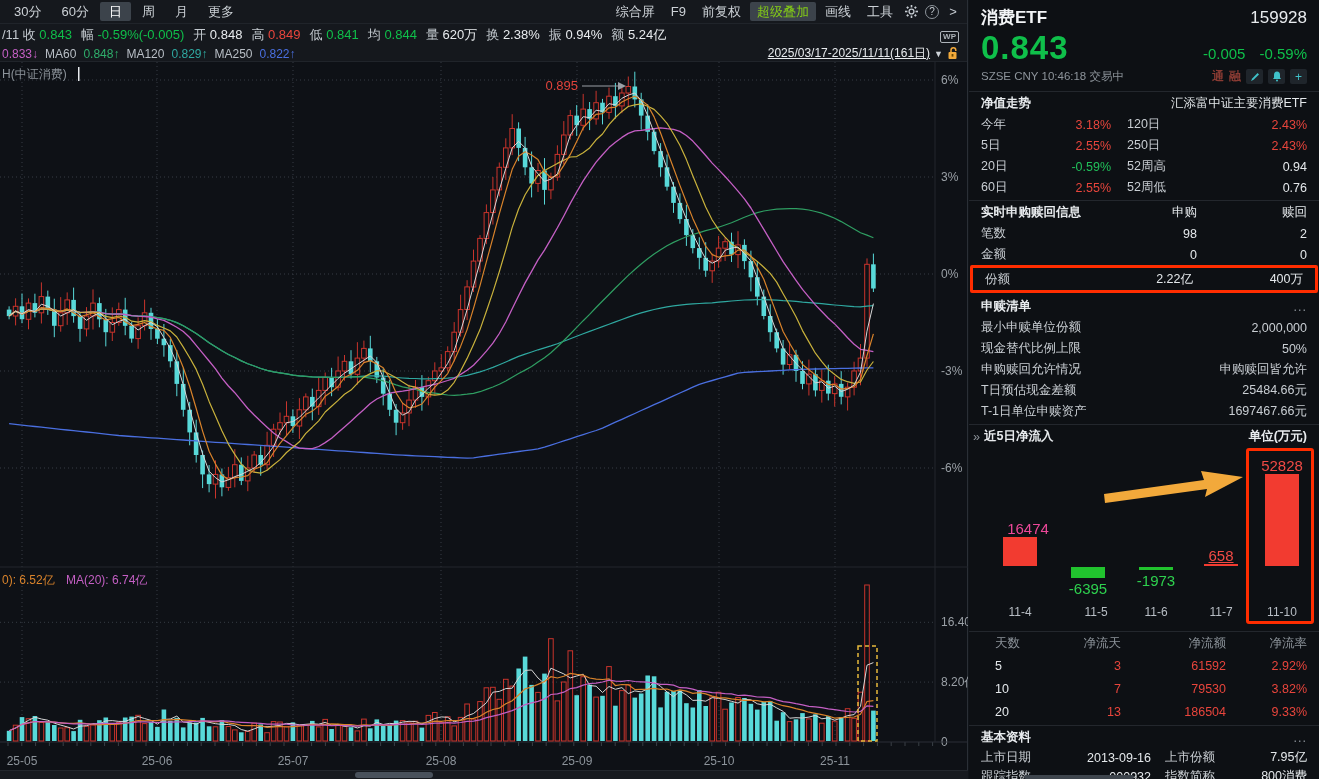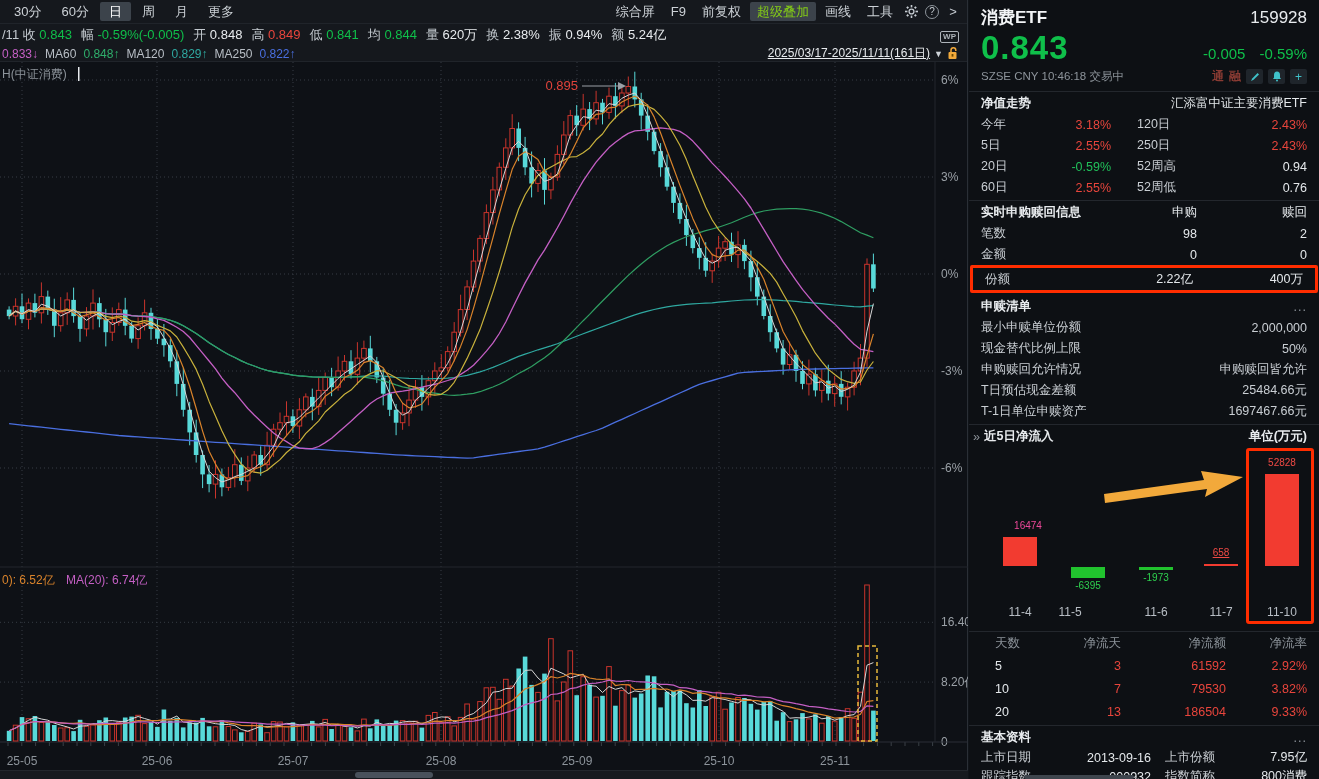--- a/index.html
+++ b/index.html
@@ -44,29 +44,29 @@
   #q-line2{display:flex;align-items:baseline;margin-top:0px;}
   #q-price{font-size:33px;font-weight:bold;color:#0fbf4a;letter-spacing:1px;}
   #q-chg{margin-left:auto;font-size:15px;color:#0fbf4a;}
   #q-chg span{margin-left:14px;}
   #q-line3{display:flex;align-items:center;margin-top:1px;font-size:11.5px;color:#8d949b;padding-bottom:4px;}
   #q-icons{margin-left:auto;display:flex;align-items:center;gap:5px;}
   .badge-cn{color:#8a3b33;font-weight:bold;font-size:12px;}
   .tealbtn{width:17px;height:15px;background:#1f252b;border-radius:2px;display:inline-flex;align-items:center;justify-content:center;color:#3fc1c9;font-size:12px;line-height:1;}
   .nav-l1{width:58px;color:#c9ced3;}
   .nav-v1{width:72px;text-align:right;}
-  .nav-l2{margin-left:26px;color:#c9ced3;flex:1;}
+  .nav-l2{margin-left:16px;color:#c9ced3;flex:1;}
   .nav-v2{text-align:right;}
   .pr-val1{flex:1;text-align:right;color:#e4e8eb;}
   .pr-val2{width:110px;text-align:right;color:#e4e8eb;}
   #share-row-wrap{border:3px solid #ff2d00;border-radius:2px;margin:0 1px;}
   #share-row-wrap .p-row{height:22px;}
   #flow-chart{position:relative;width:350px;height:182px;}
   .fbar{position:absolute;}
-  .flabel{position:absolute;font-size:10px;width:70px;text-align:center;}
+  .flabel{position:absolute;font-size:15px;width:70px;text-align:center;}
   .fdate{position:absolute;top:158px;width:70px;text-align:center;color:#b8bec5;font-size:12px;}
   #flow-box{position:absolute;left:277px;top:1px;width:68px;height:176px;border:3px solid #ff2d00;border-radius:3px;}
   #flow-table .hdr{color:#8d949b;}
   .ft-c1{width:60px;padding-left:14px;}
   .ft-c2{width:80px;text-align:right;}
   .ft-c3{width:105px;text-align:right;}
   .ft-c4{flex:1;text-align:right;}
   .bi-l1{width:62px;color:#c9ced3;}
   .bi-v1{width:108px;text-align:right;color:#e4e8eb;}
   .bi-l2{margin-left:14px;color:#c9ced3;flex:1;}
@@ -781,21 +781,21 @@
     <div id="flow-chart">
       <svg id="flow-arrow" width="350" height="182" style="position:absolute;left:0;top:0;">
         <path d="M136,56 L238,42 L236,50 L274,30 L232,24 L235,33 L135,47 Z" fill="#f2a93b"></path>
       </svg>
       <div id="flow-bars-host">
           <div class="fbar" style="left: 34px; width: 34px; height: 28.7px; top: 90.3px; background: rgb(242, 59, 48);"></div>
           <div class="flabel" style="left: 24px; color: #ec4899; top: 73.3px;">16474</div>
           <div class="fdate" style="left: 16px;">11-4</div>
           <div class="fbar" style="left: 102px; width: 34px; height: 11.1px; top: 120px; background: rgb(33, 195, 46);"></div>
           <div class="flabel" style="left: 84px; color: rgb(46, 208, 78); top: 133.1px;">-6395</div>
-          <div class="fdate" style="left: 66px;">11-5</div>
+          <div class="fdate" style="left: 92px;">11-5</div>
           <div class="fbar" style="left: 170px; width: 34px; height: 3.4px; top: 120px; background: rgb(33, 195, 46);"></div>
           <div class="flabel" style="left: 152px; color: rgb(46, 208, 78); top: 125.4px;">-1973</div>
           <div class="fdate" style="left: 152px;">11-6</div>
           <div class="fbar" style="left: 235px; width: 34px; height: 2px; top: 117px; background: rgb(242, 59, 48);"></div>
           <div class="flabel" style="left: 217px; color: rgb(240, 74, 69); top: 100px; text-decoration: underline;">658</div>
           <div class="fdate" style="left: 217px;">11-7</div>
           <div class="fbar" style="left: 296px; width: 34px; height: 92px; top: 27px; background: rgb(242, 59, 48);"></div>
           <div class="flabel" style="left: 278px; color: rgb(240, 74, 69); top: 10px;">52828</div>
           <div class="fdate" style="left: 278px;">11-10</div>
         </div>

